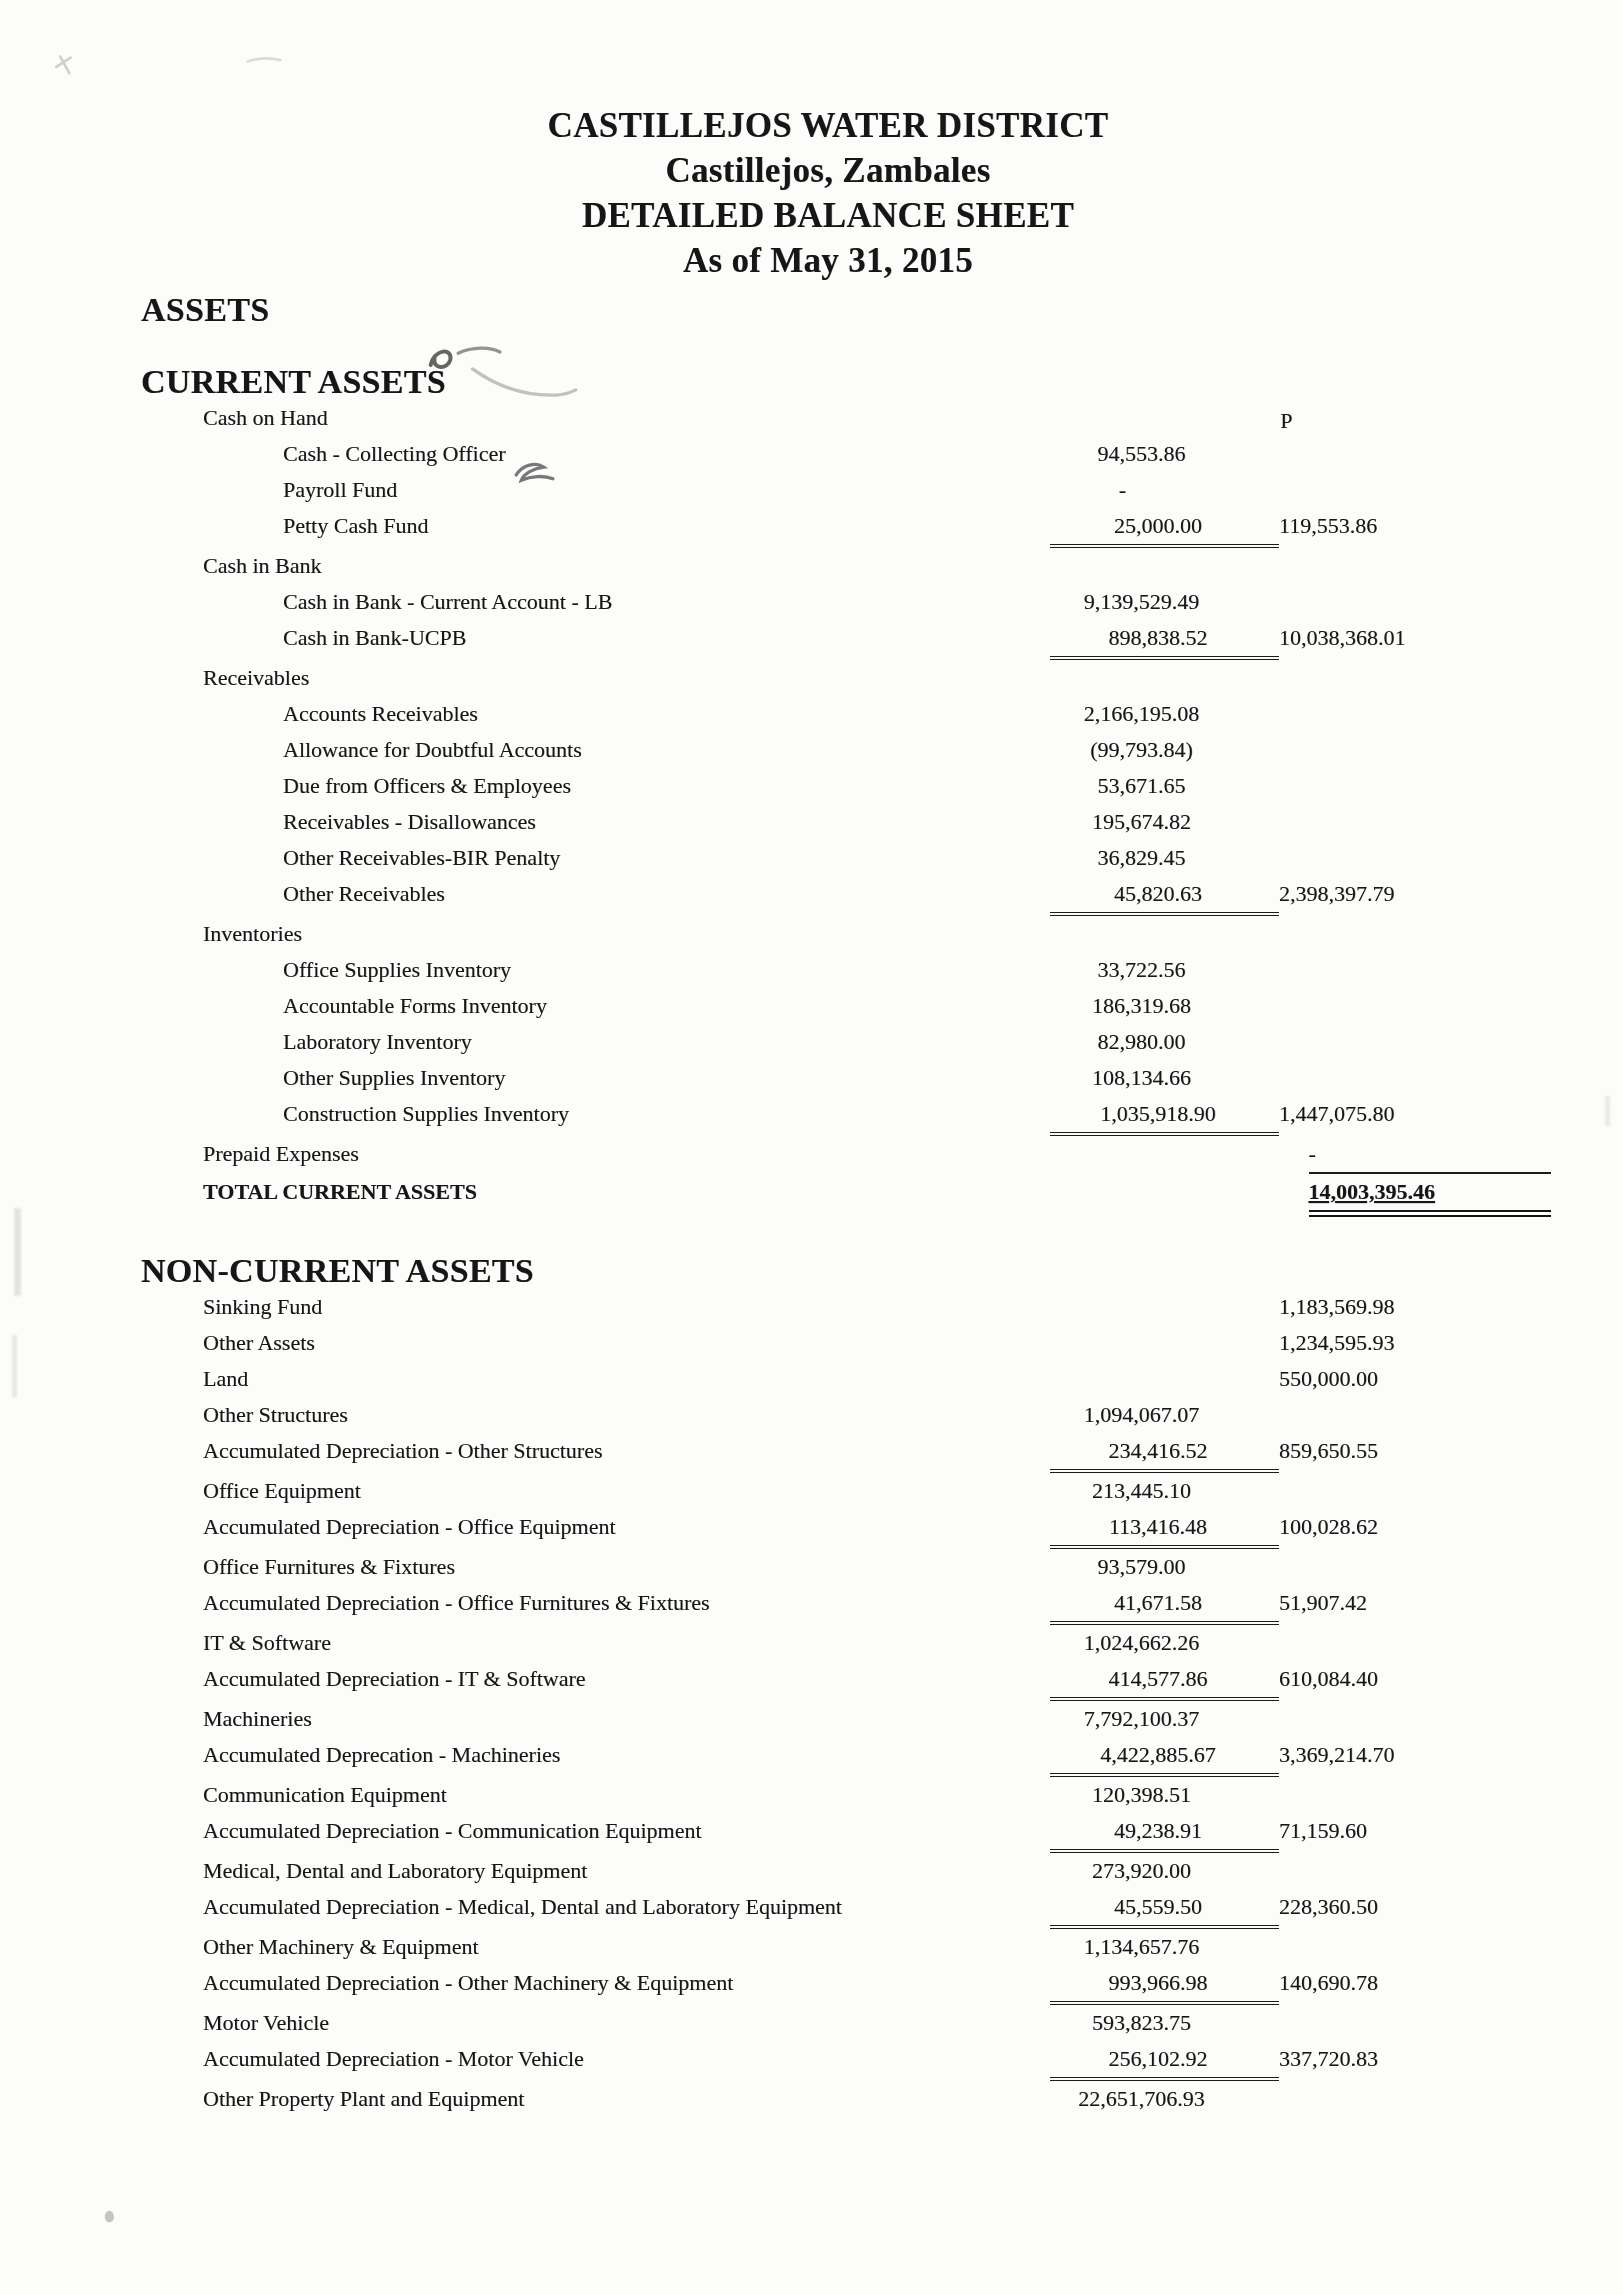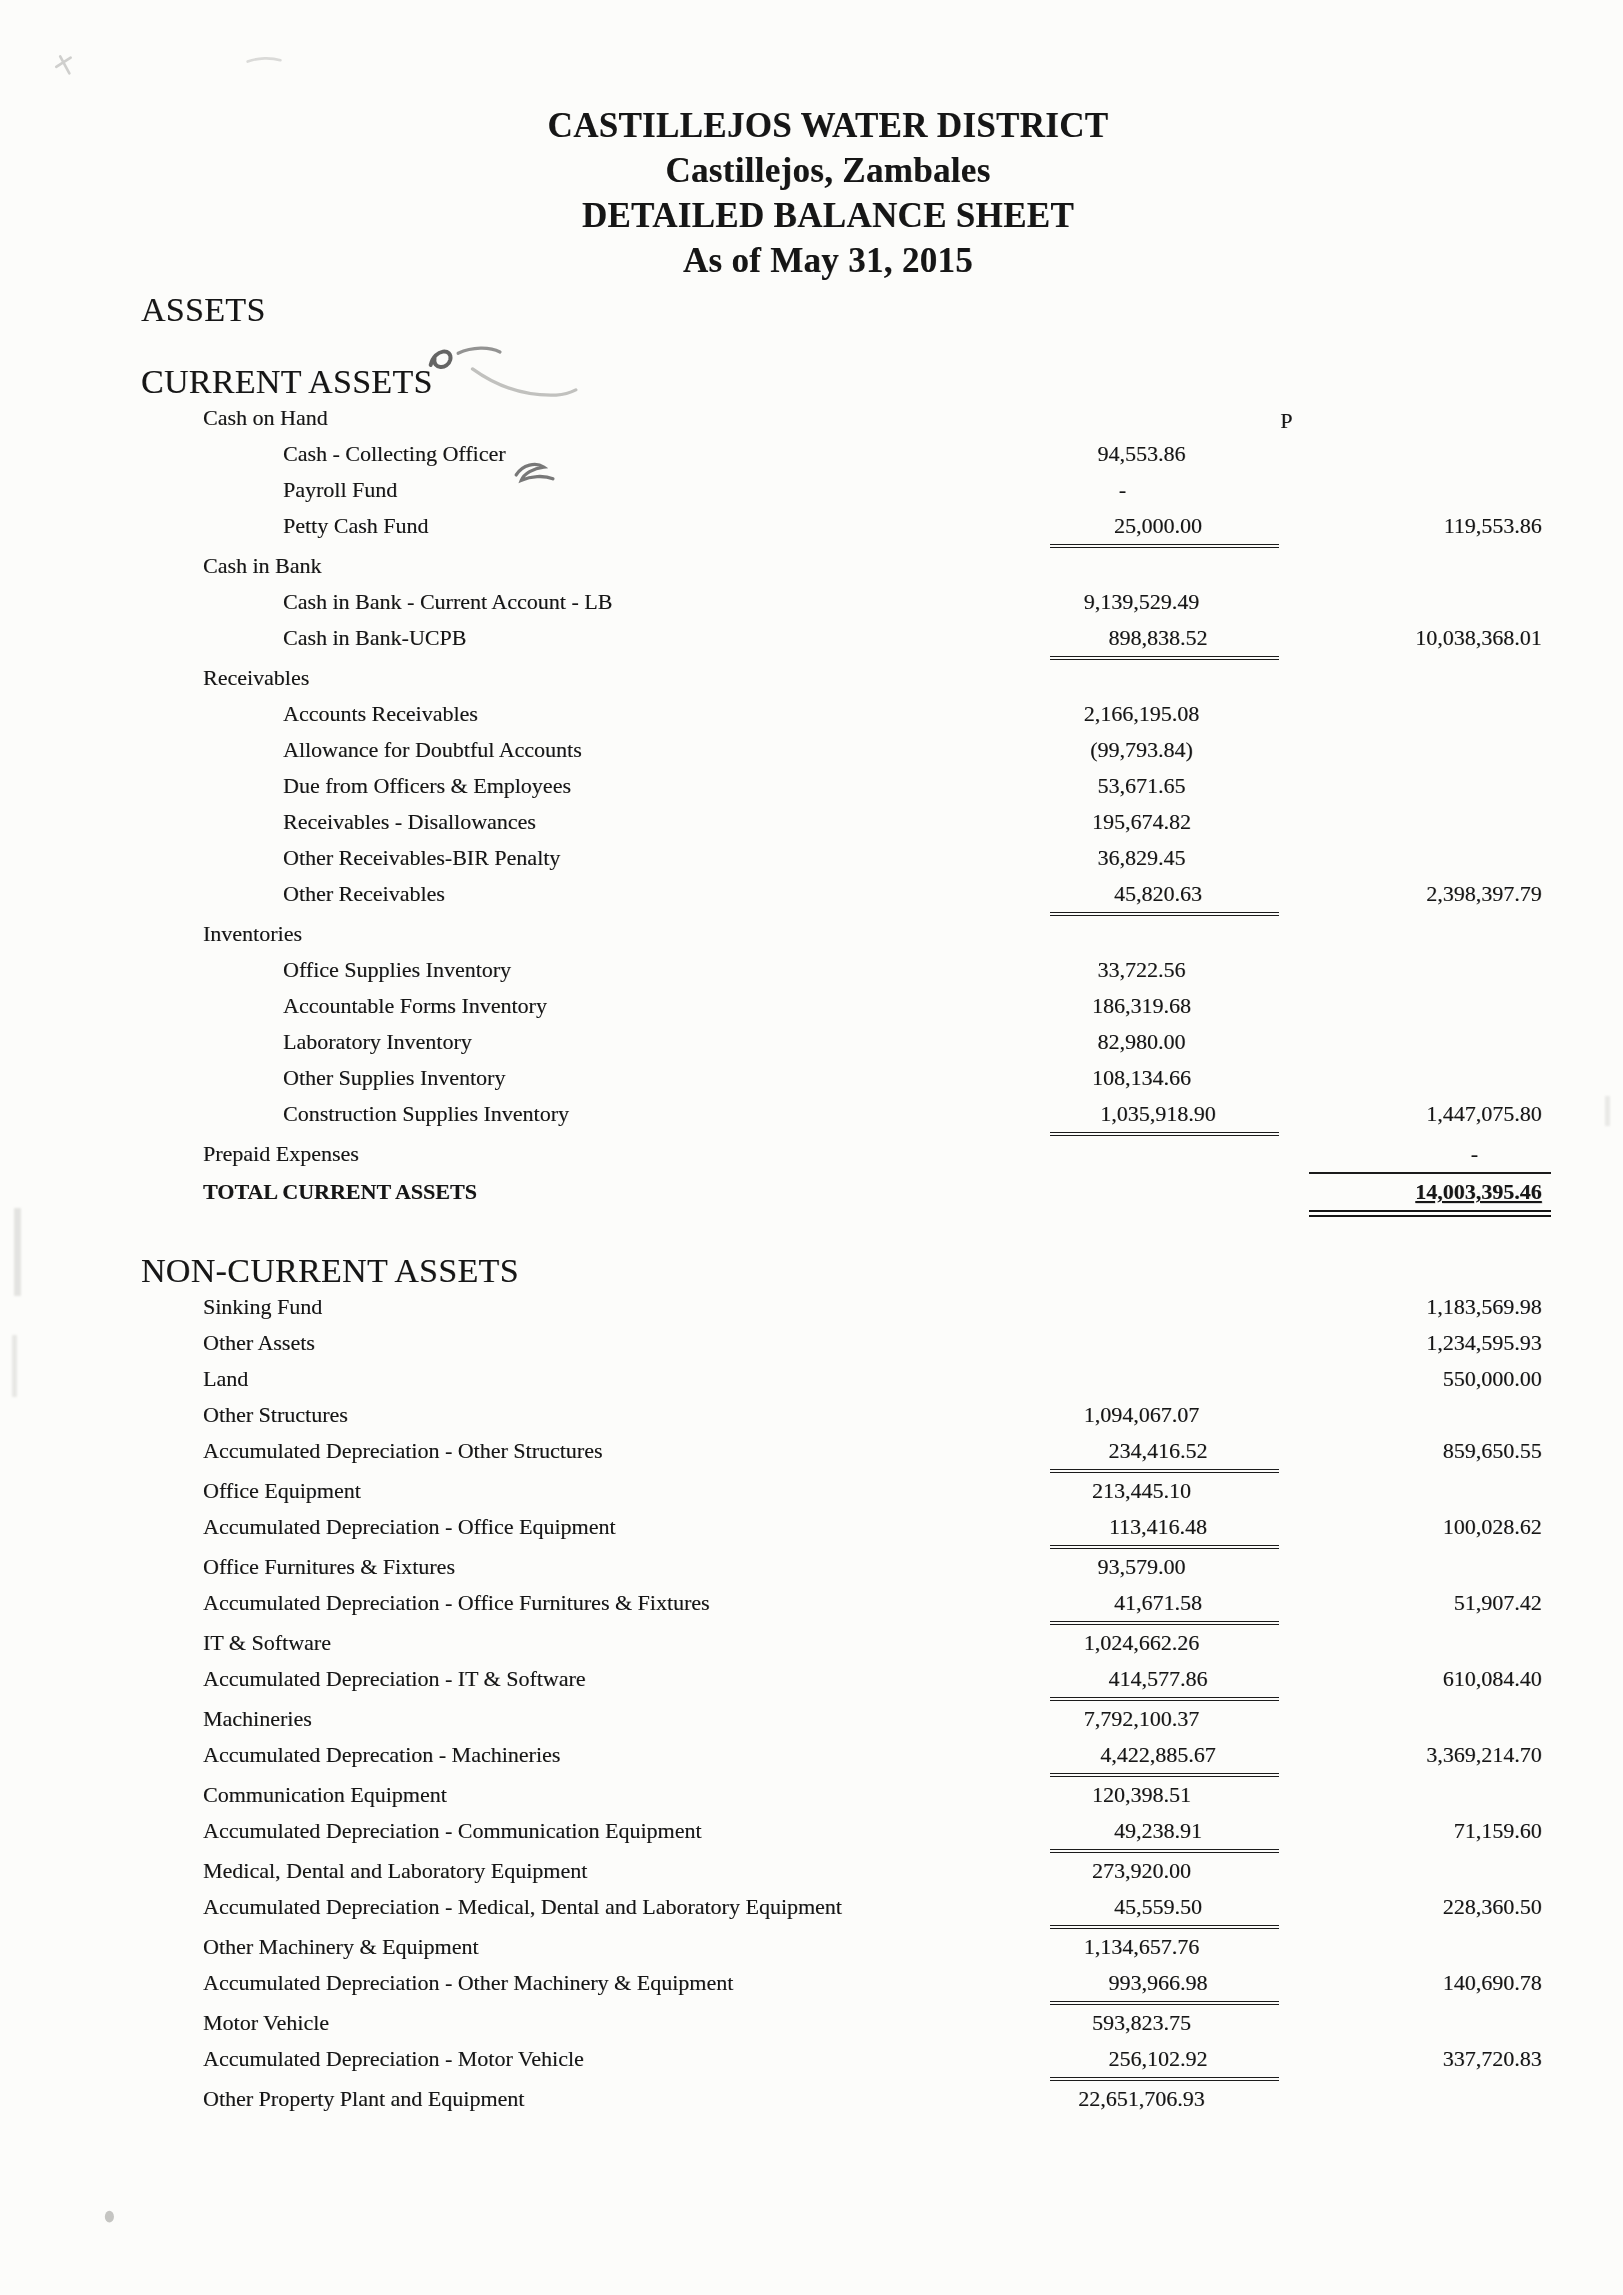--- a/index.html
+++ b/index.html
@@ -28,28 +28,28 @@
     padding-left: 141px;
     padding-right: 72px;
     padding-top: 9.2px;
   }
   .row {
     display: grid;
     grid-template-columns: minmax(0,1fr) 262px 272px;
     line-height: 36px;
     font-size: 22px;
   }
-  .row.section { margin-top: 36px; font-weight: normal; font-size: 34px; letter-spacing: 0.3px; }
+  .row.section { margin-top: 36px; font-weight: bold; font-size: 34px; letter-spacing: 0.3px; }
   .rows > .row.section:first-child { margin-top: 0; }
   .row.bold { font-weight: bold; }
   .label { white-space: nowrap; overflow: visible; }
   .lvl1 .label { padding-left: 62px; }
   .lvl2 .label { padding-left: 142px; }
   .c1 { text-align: center; padding-right: 13px; }
-  .c2 { text-align: right; padding-right: 9.2px; }
+  .c2 { text-align: left; padding-right: 9.2px; }
   .c1.u  { border-bottom: 4.6px double #1b1b1b; margin-left: 33px; }
   .c2.us { border-bottom: 2.6px solid  #1b1b1b; margin-left: 29.5px; }
   .c2.ud { border-bottom: 7.9px double #141414; margin-left: 29.5px; text-decoration: underline; }
   .c1.dash { padding-right: 51px; }
   .c2.dash { padding-right: 73px; }
   .c2.cur { text-align: left; padding-left: 1.3px; position: relative; top: 3.3px; }
   
   .smudge { position: absolute; pointer-events: none; }
   .streak { position: absolute; background: #c7c7c3; filter: blur(1.3px); pointer-events: none; }
 </style>

